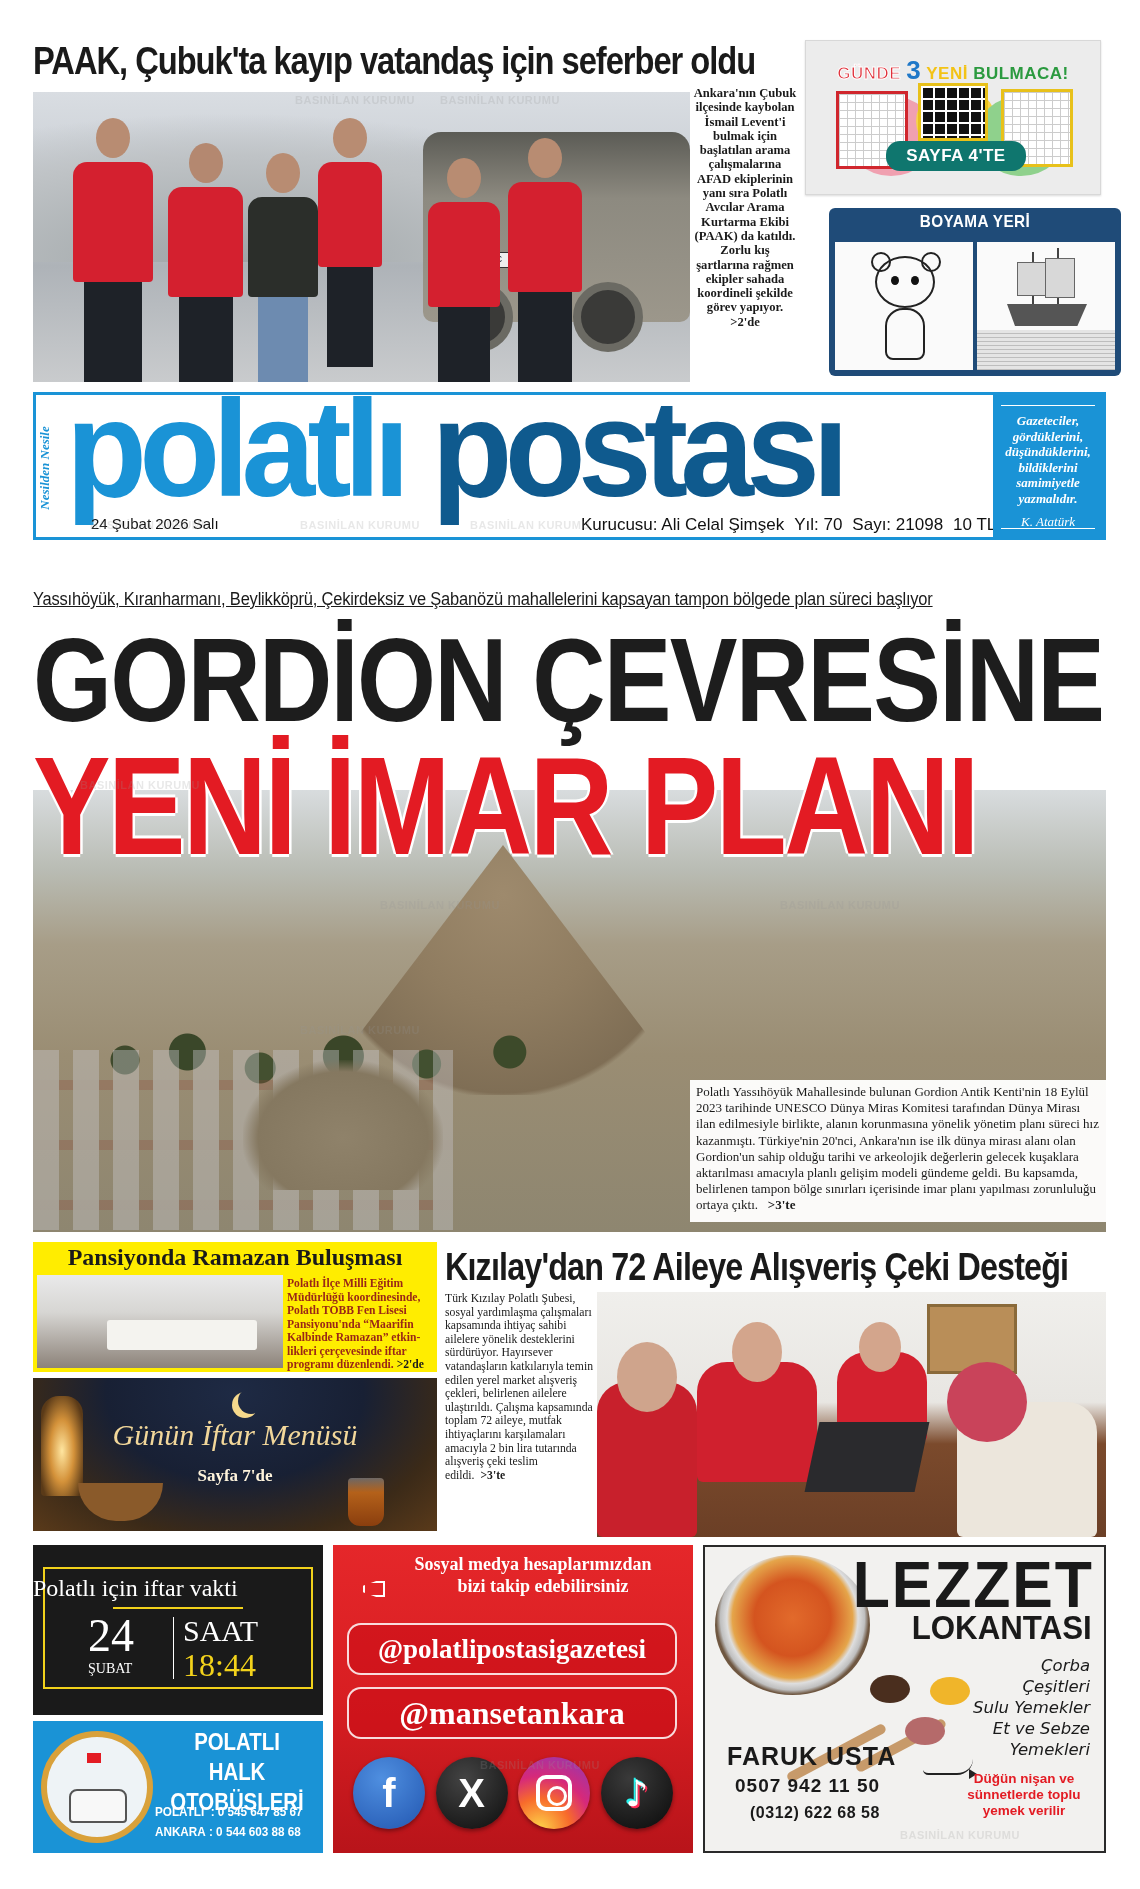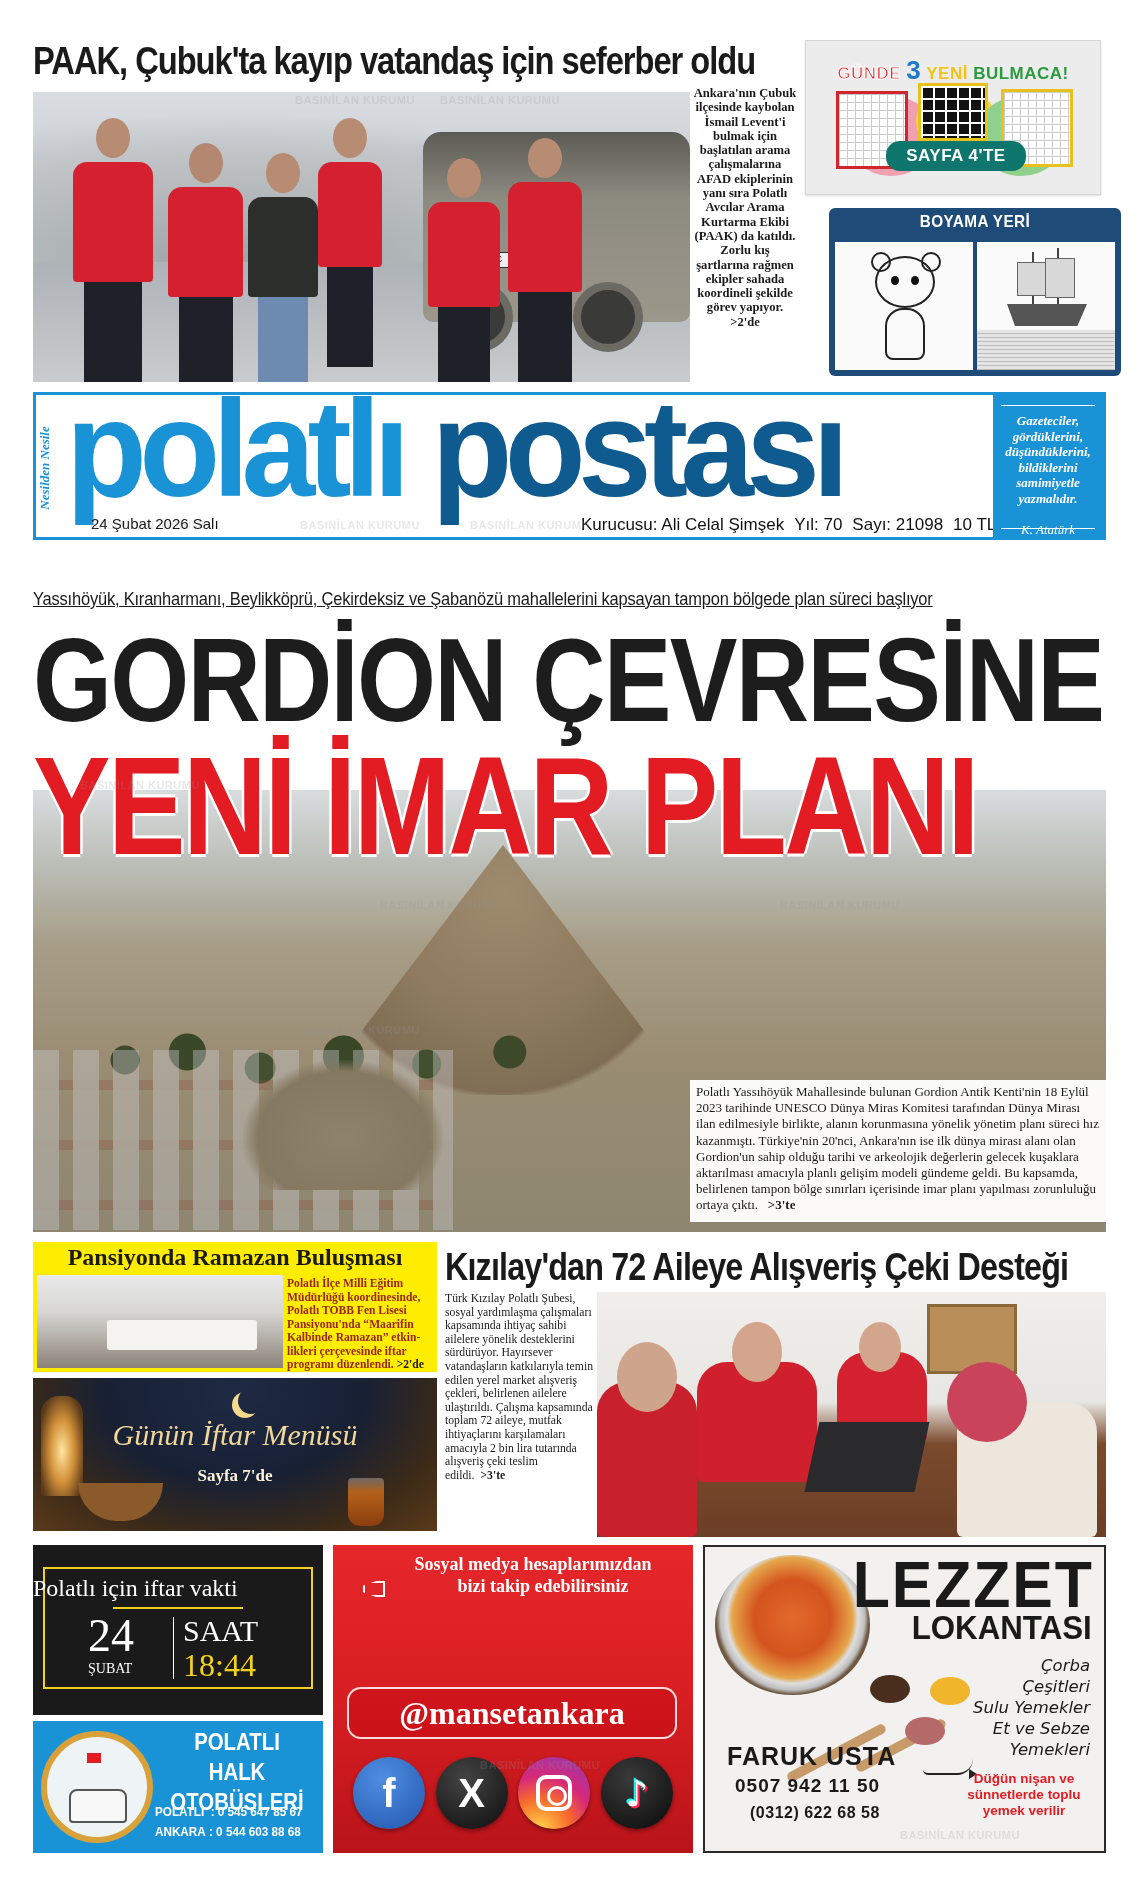--- a/index.html
+++ b/index.html
@@ -52,21 +52,21 @@
   .masthead { left: 33px; top: 392px; width: 1073px; height: 148px; border: 3px solid #1a93d6; background: #fff; }
   .slogan { position: absolute; left: 2px; top: 12px; width: 14px; height: 122px; }
   .slogan span { position: absolute; left: 50%; top: 50%; transform: translate(-50%,-50%) rotate(-90deg); white-space: nowrap; font-family: "Liberation Serif", serif; font-style: italic; font-weight: 700; font-size: 13px; color: #1a93d6; }
   .logo { position: absolute; left: 30px; top: -14px; height: 135px; font-family: "Liberation Sans", sans-serif; font-weight: 700; font-size: 138px; letter-spacing: -8px; line-height: 135px; white-space: nowrap; transform: scaleX(0.96); transform-origin: left center; }
   .logo-a { color: #1a93d6; }
   .logo-b { color: #0f5a8e; }
   .quote-box { position: absolute; right: 0; top: 0; width: 110px; height: 142px; background: #1a93d6; color: #fff; text-align: center; font-family: "Liberation Serif", serif; font-style: italic; font-weight: 700; font-size: 13px; line-height: 15.5px; padding-top: 18px; }
   .quote-box::before, .quote-box::after { content: ""; position: absolute; left: 8px; right: 8px; height: 1px; background: #fff; }
   .quote-box::before { top: 10px; }
   .quote-box::after { bottom: 8px; }
-  .signature { display: block; margin-top: 16px; font-size: 13px; font-style: italic; font-weight: 400; }
+  .signature { display: block; margin-top: 8px; font-size: 13px; font-style: italic; font-weight: 400; }
   .date-line { position: absolute; left: 55px; top: 120px; font-size: 15px; color: #111; }
   .founder-line { position: absolute; left: 545px; top: 120px; font-size: 17px; color: #111; white-space: nowrap; }
   .founder-line span { margin-right: 10px; }
 
   
   .subheadline { left: 33px; top: 589px; width: 1073px; font-size: 17.5px; color: #1a1a1a; text-decoration: underline; white-space: nowrap; transform: scaleX(0.94); transform-origin: left center; letter-spacing: -0.2px; }
 
   
   .aerial { left: 33px; top: 790px; width: 1073px; height: 442px; background: linear-gradient(180deg, #d8dcde 0%, #b9bcb4 18%, #a79d87 35%, #9a8d73 60%, #8e8670 100%); }
   .mound { position: absolute; left: 280px; top: 55px; width: 380px; height: 250px; background: radial-gradient(ellipse at 50% 20%, #9e8a6d 0%, #8f7c60 40%, #7f6e55 70%, transparent 72%); clip-path: polygon(50% 0, 100% 100%, 0 100%); }
@@ -329,20 +329,21 @@
   <div class="bus-phone" style="top:83px;"><span>POLATLI</span>&nbsp;&nbsp;<span>: 0 545 647 85 67</span></div>
   <div class="bus-phone" style="top:103px;"><span>ANKARA</span>&nbsp;<span>: 0 544 603 88 68</span></div>
 </div>
 
 <div class="abs social">
   <div class="megaphone"></div>
   <div class="social-title">
     <span>Sosyal medya hesaplarımızdan</span><br>
     <span style="padding-left:20px">bizi takip edebilirsiniz</span>
   </div>
+  <div class="handle-pill" style="top:78px;">@polatlipostasigazetesi</div>
   <div class="handle-pill" style="top:142px;font-size:32px;">@mansetankara</div>
   <div class="social-icons">
     <div class="sicon si-fb">f</div>
     <div class="sicon si-x">X</div>
     <div class="sicon si-ig">
         <div class="cam"></div>
       </div>
     <div class="sicon si-tt">♪</div>
   </div>
 </div>

